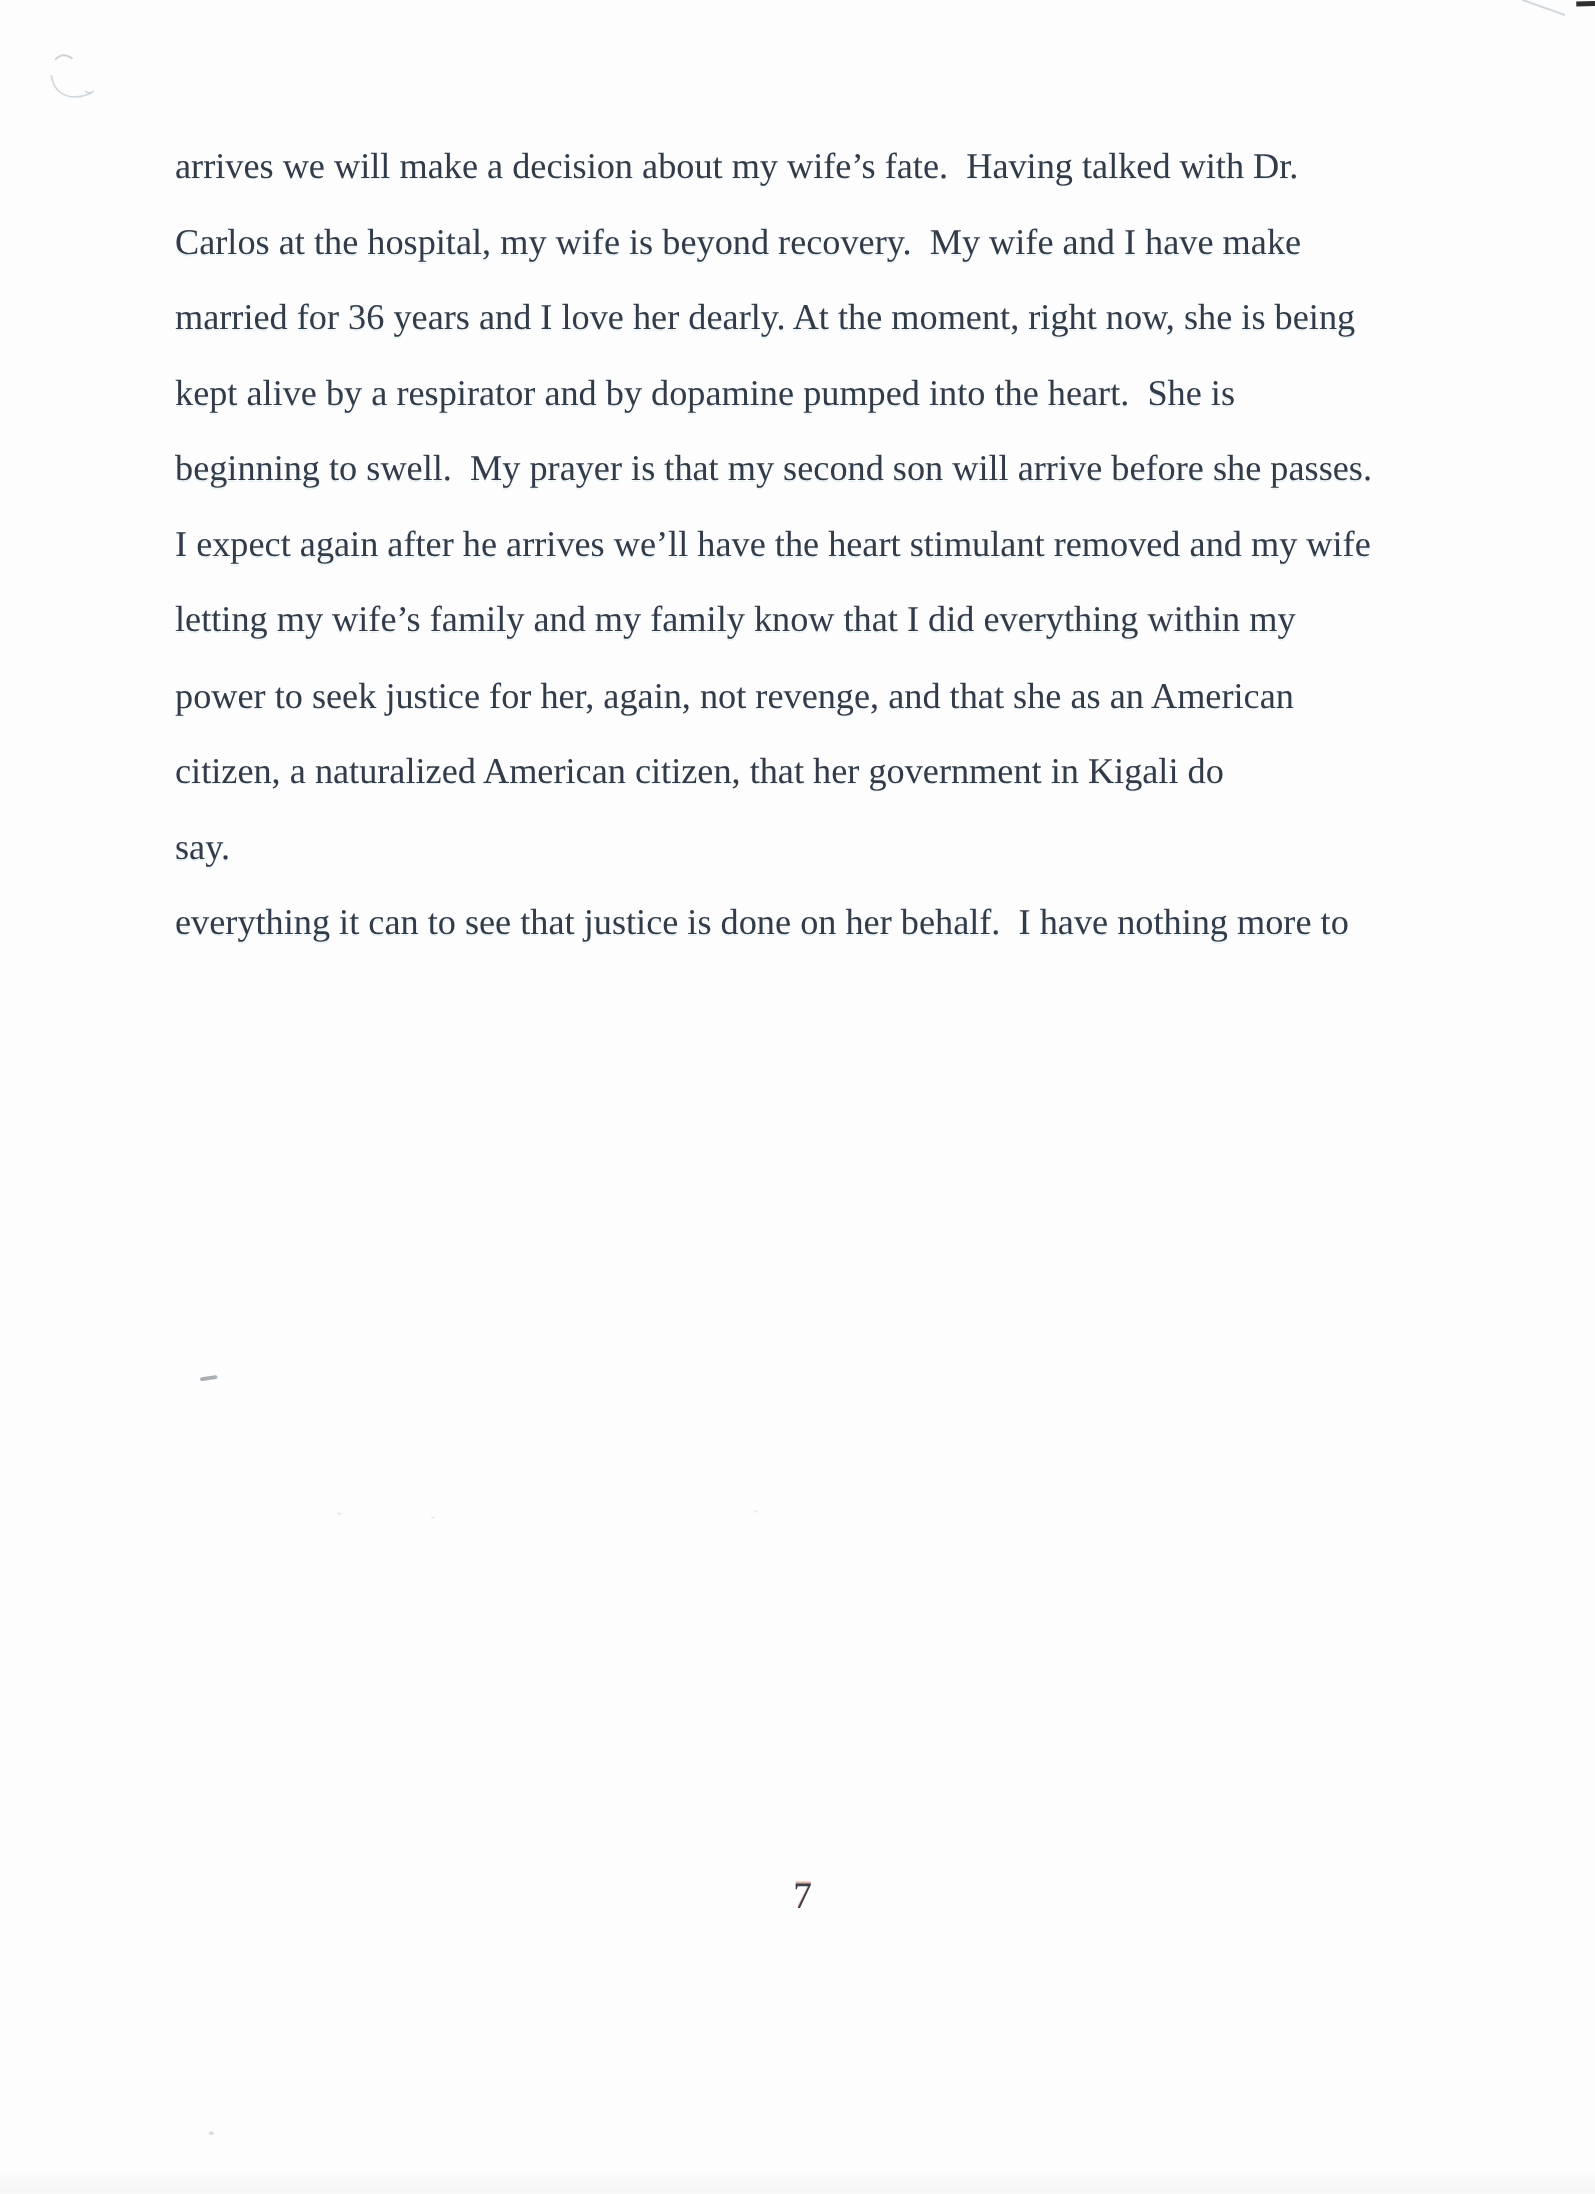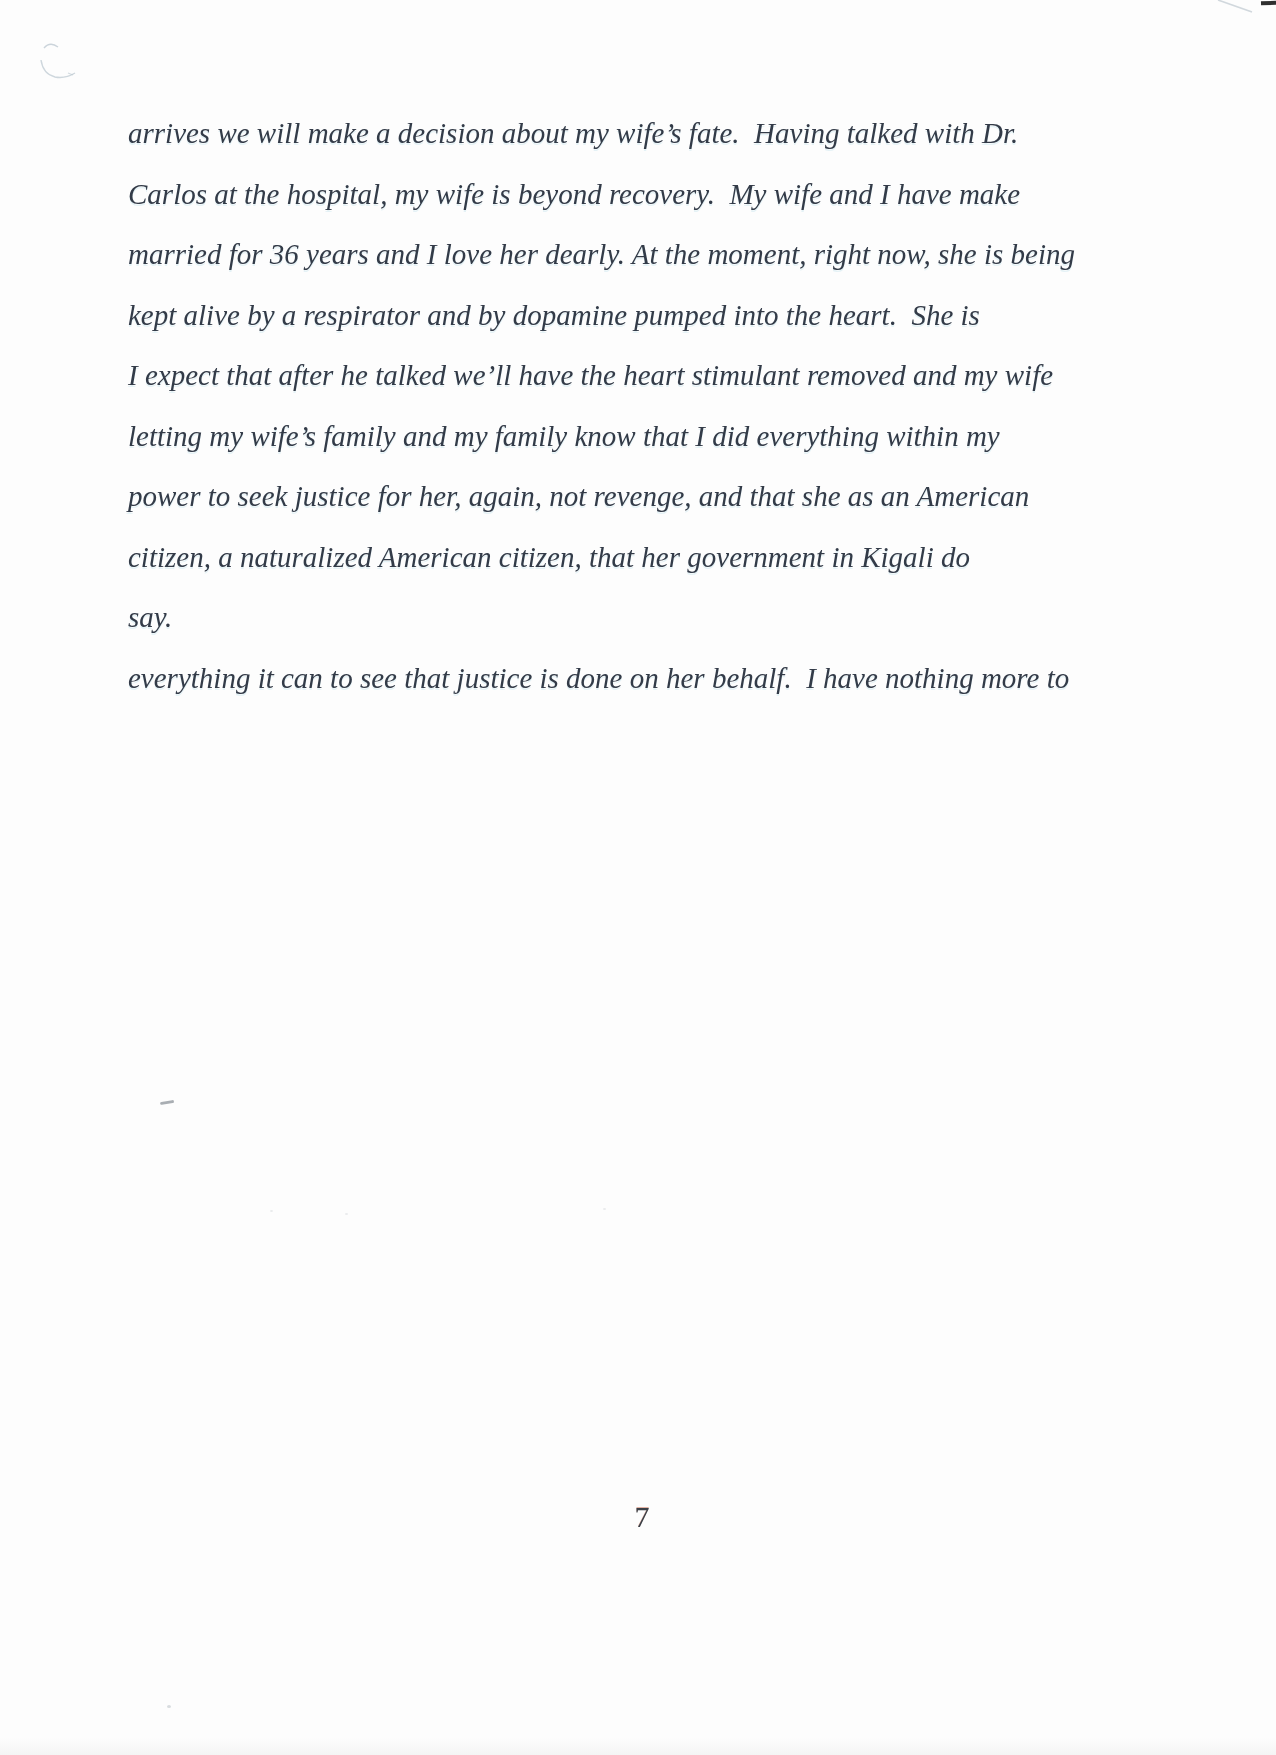--- a/index.html
+++ b/index.html
@@ -20,24 +20,23 @@
     content: "";
     position: absolute;
     left: 0; right: 0; bottom: 0;
     height: 18px;
     background: linear-gradient(to bottom, rgba(0,0,0,0), rgba(0,0,0,0.035));
     pointer-events: none;
   }
 
   .body-text {
     position: absolute;
-    left: 128px;
+    left: 140px;
     top: 103px;
     width: 900px;
-    font-style: italic;
   }
   .body-line {
     white-space: pre;             
     font-size: 29px;
     line-height: 60.5px;
     height: 60.5px;
     color: var(--ink, #333b48);
     
     text-shadow: 0 1.5px 0.5px rgba(120, 195, 215, 0.18);
   }
@@ -109,21 +108,22 @@
     <path d="M18 0 L52 12" fill="none" stroke="#c6ced4" stroke-width="1.6" opacity="0.8"></path>
   </svg>
 
   <div class="corner-mark"></div>
 
   <div class="body-text" id="body-lines">
       <div class="body-line">arrives we will make a decision about my wife’s fate.  Having talked with Dr.</div>
       <div class="body-line">Carlos at the hospital, my wife is beyond recovery.  My wife and I have make</div>
       <div class="body-line">married for 36 years and I love her dearly. At the moment, right now, she is being</div>
       <div class="body-line">kept alive by a respirator and by dopamine pumped into the heart.  She is</div>
-      <div class="body-line">I expect that after he talked we’ll have the heart stimulant removed and my wife</div>
+      <div class="body-line">beginning to swell.  My prayer is that my second son will arrive before she passes.</div>
+      <div class="body-line">I expect again after he arrives we’ll have the heart stimulant removed and my wife</div>
       <div class="body-line">letting my wife’s family and my family know that I did everything within my</div>
       <div class="body-line">power to seek justice for her, again, not revenge, and that she as an American</div>
       <div class="body-line">citizen, a naturalized American citizen, that her government in Kigali do</div>
       <div class="body-line">say.</div>
       <div class="body-line">everything it can to see that justice is done on her behalf.  I have nothing more to</div>
     </div>
 
   <div class="pencil-dash"></div>
 
   <div class="speck s1"></div>

